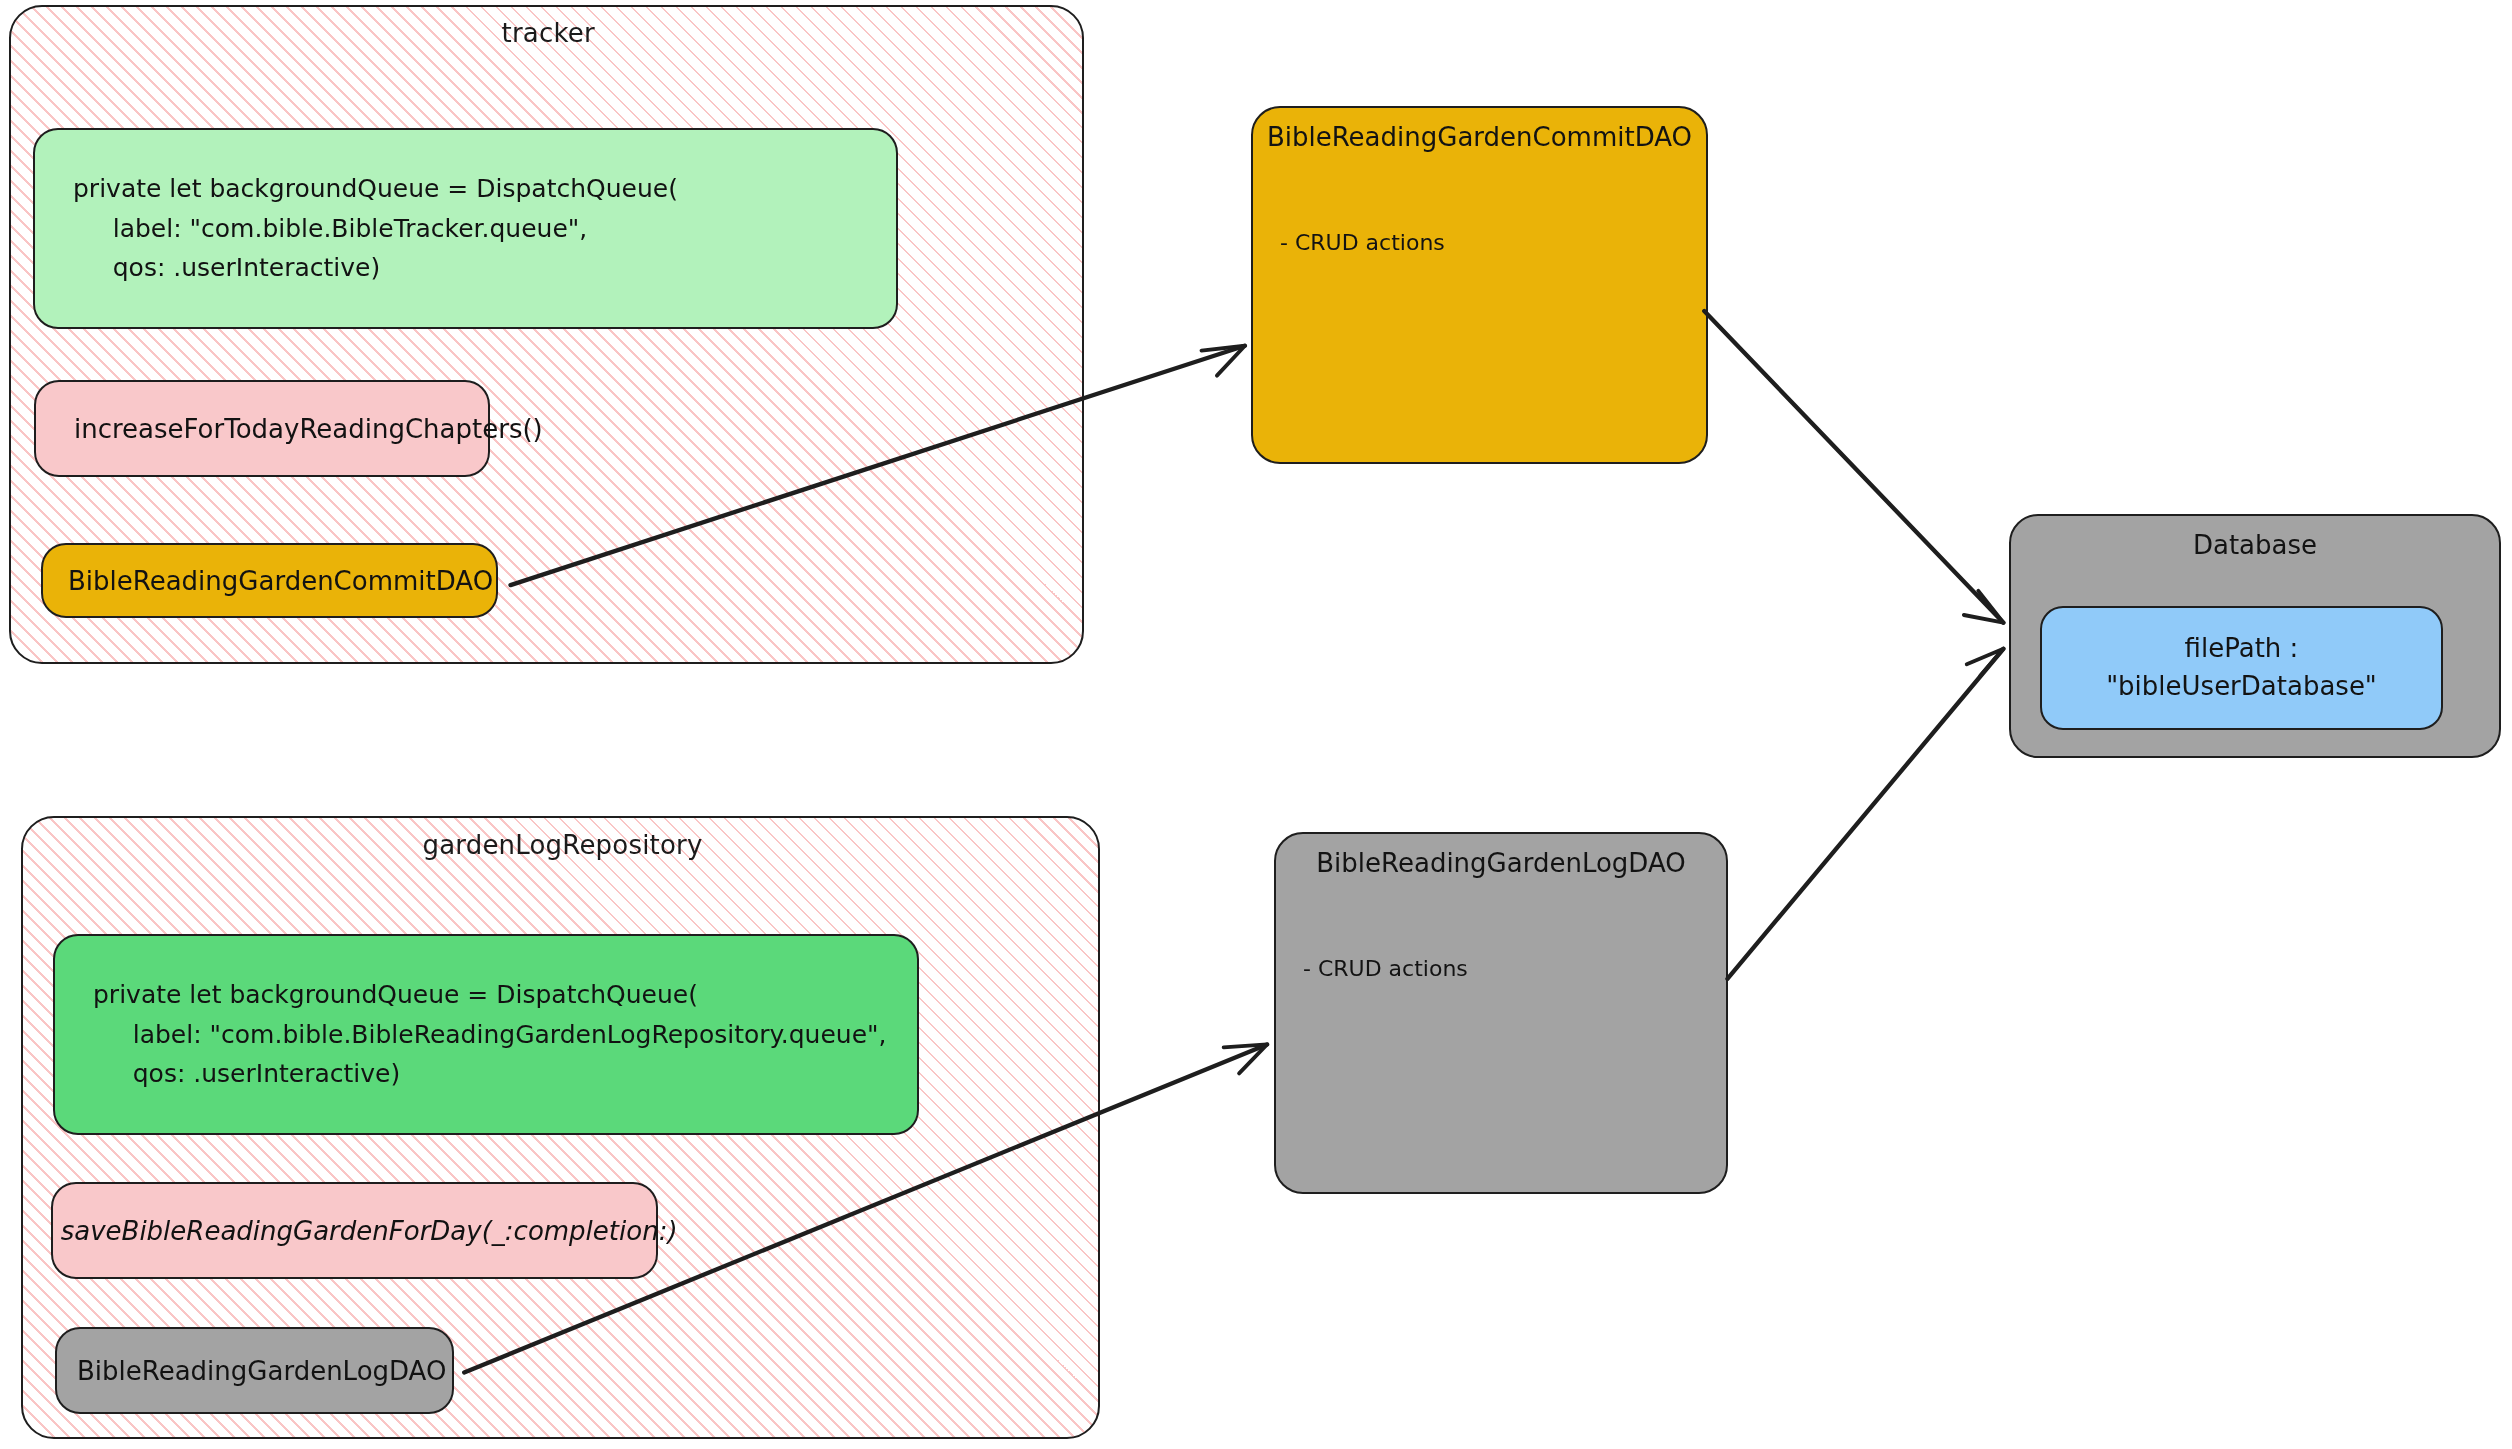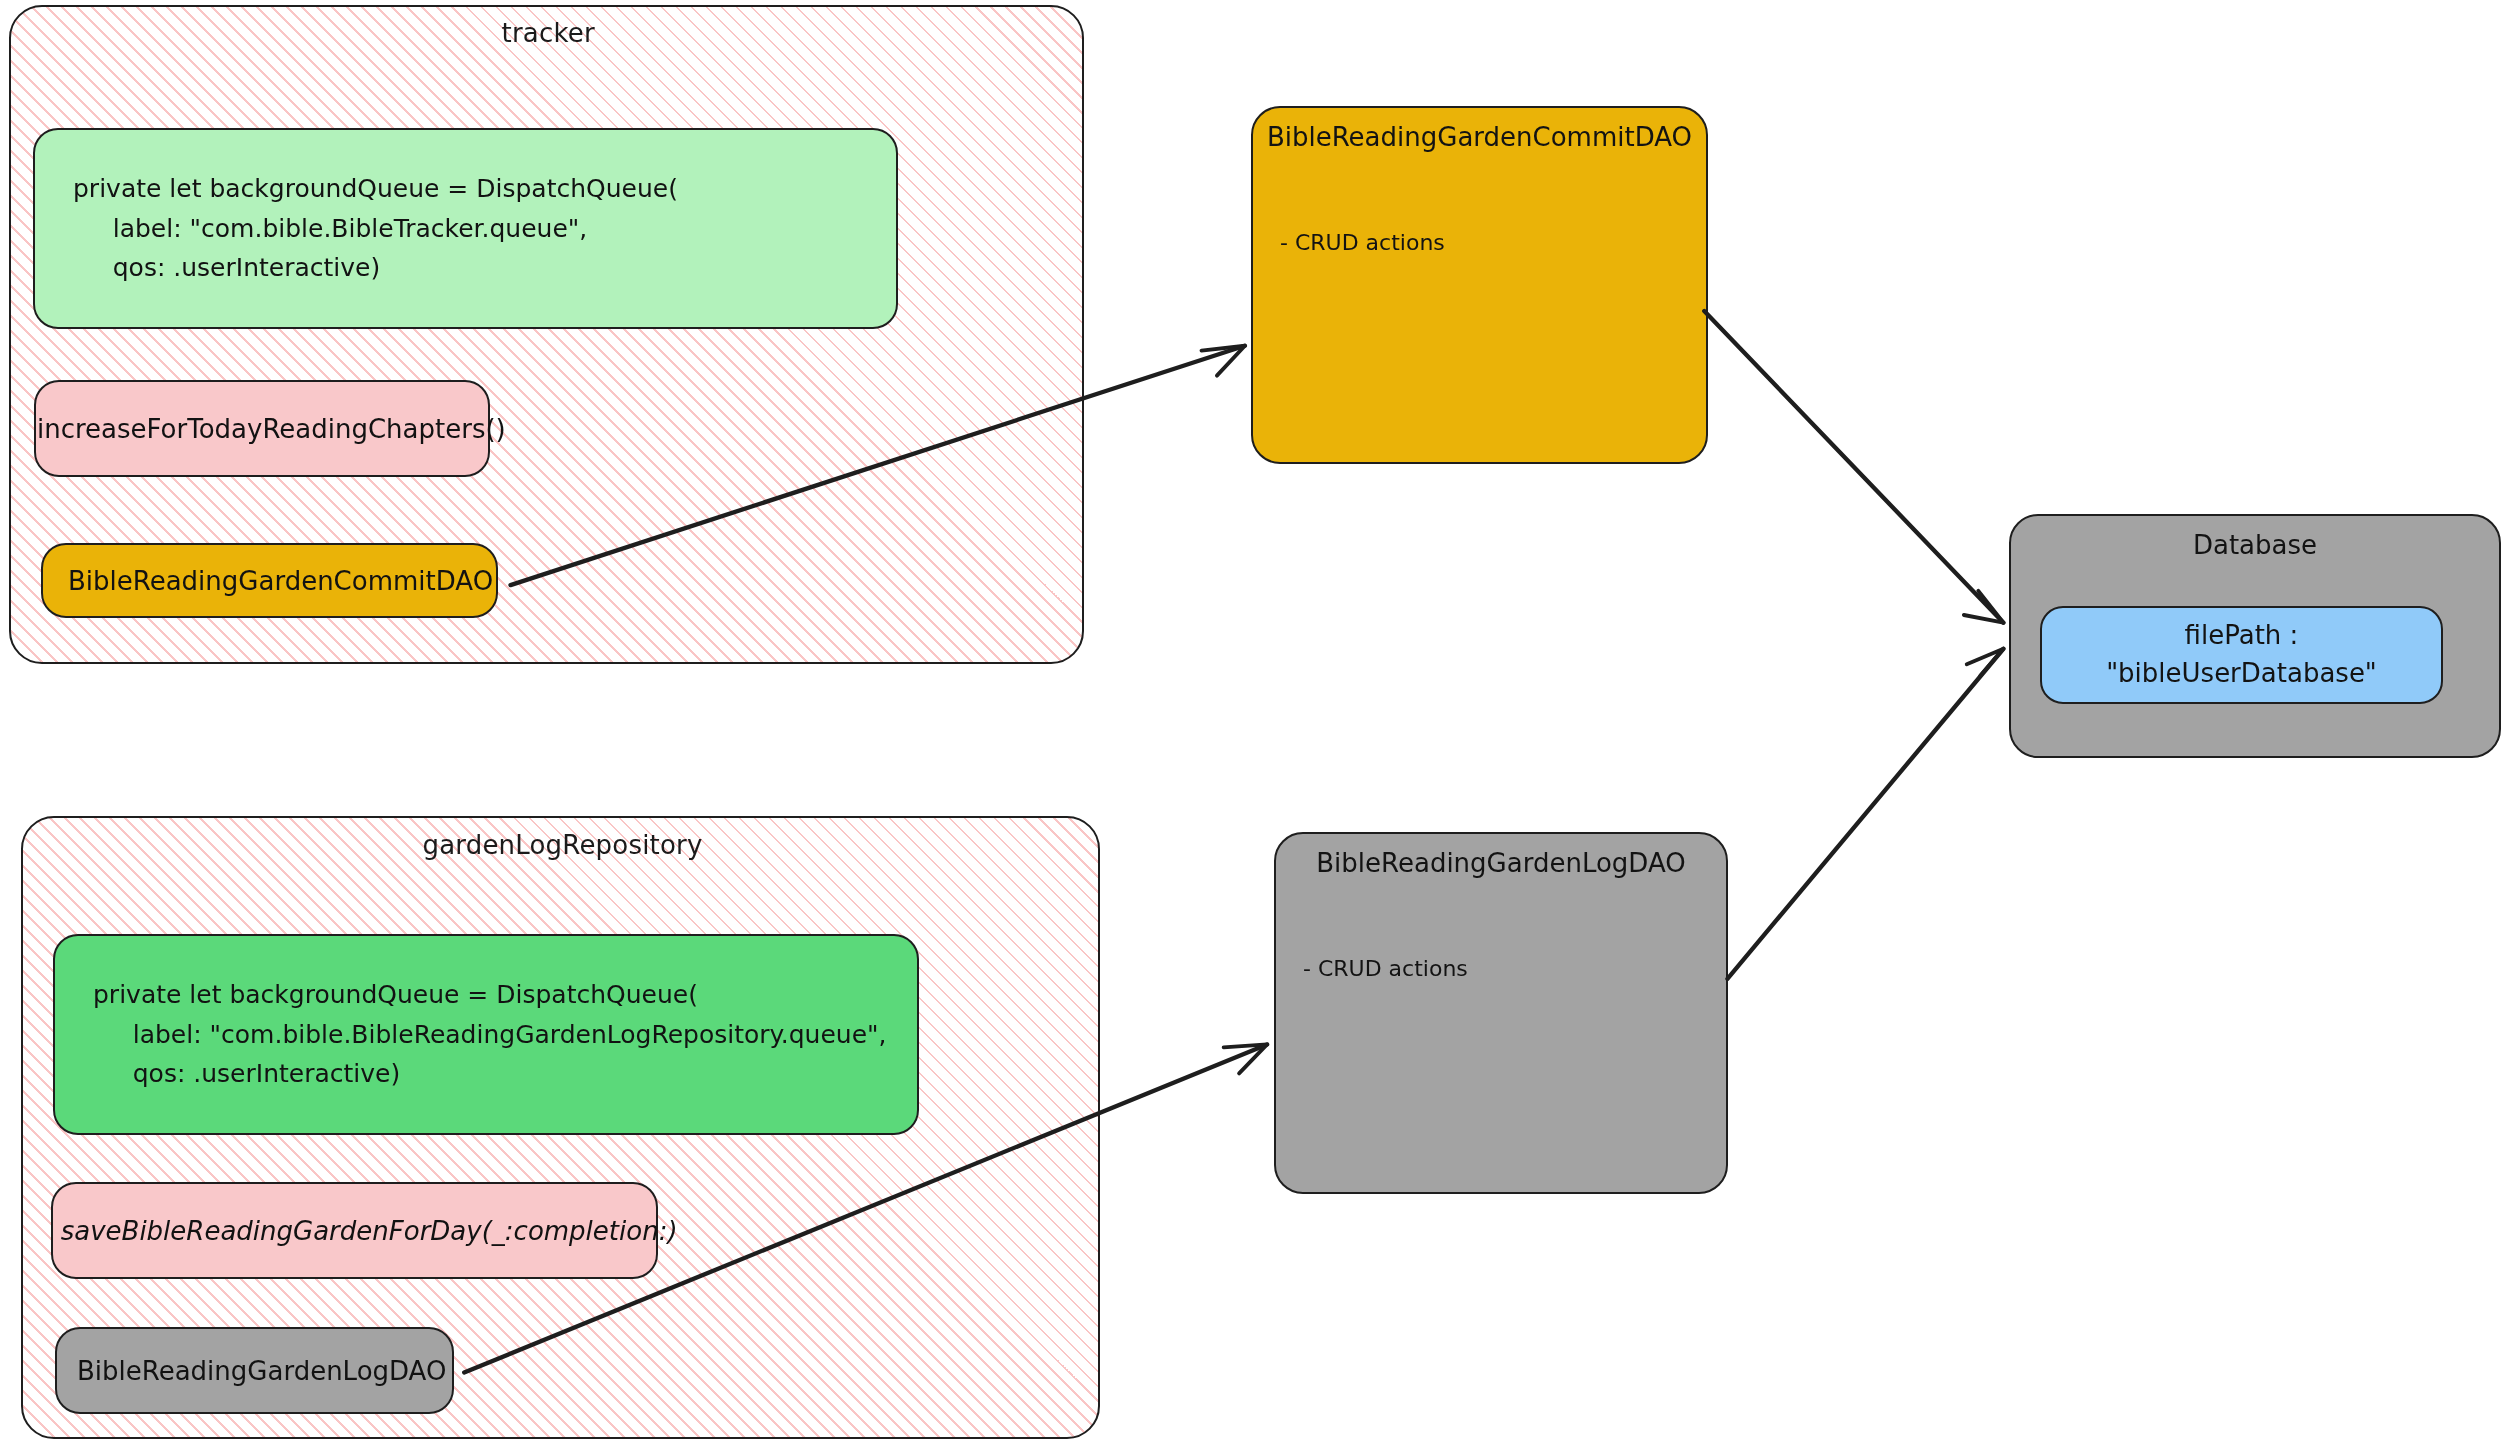--- a/index.html
+++ b/index.html
@@ -71,21 +71,21 @@
     <div class="group-title">tracker</div>
   </div>
 
   <div class="node box box-green-light" style="left:33px;top:128px;width:865px;height:201px;">
     <div class="code">private let backgroundQueue = DispatchQueue(
      label: "com.bible.BibleTracker.queue",
      qos: .userInteractive)</div>
   </div>
 
   <div class="node box box-pink" style="left:34px;top:380px;width:456px;height:97px;">
-    <div class="label-left" style="padding-left:1px;">increaseForTodayReadingChapters()</div>
+    <div class="label-left" style="padding-left:14px;margin-left:24px;">increaseForTodayReadingChapters()</div>
   </div>
 
   <div class="node box box-blue-light" style="left:41px;top:543px;width:457px;height:75px;">
     <div class="label-left" style="padding-left:25px;">BibleReadingGardenCommitDAO</div>
   </div>
 
   <div class="node hatch" style="left:21px;top:816px;width:1079px;height:623px;">
     <div class="group-title">gardenLogRepository</div>
   </div>
 
@@ -108,21 +108,21 @@
     <div class="dao-body">- CRUD actions</div>
   </div>
 
   <div class="node box box-blue" style="left:1274px;top:832px;width:454px;height:362px;border-radius:29px;">
     <div class="dao-title">BibleReadingGardenLogDAO</div>
     <div class="dao-body">- CRUD actions</div>
   </div>
 
   <div class="node box box-blue" style="left:2009px;top:514px;width:492px;height:244px;border-radius:29px;">
     <div class="dao-title">Database</div>
-    <div class="db-inner" style="left:29px;top:90px;width:403px;height:98px;">filePath :
+    <div class="db-inner" style="left:29px;top:90px;width:403px;height:124px;">filePath :
 "bibleUserDatabase"</div>
   </div>
 
   <svg class="edges" viewBox="0 0 2603 1502">
     <g fill="none" stroke="#1e1e1e" stroke-width="4.5" stroke-linecap="round" stroke-linejoin="round">
 
       <g>
         <path d="M 529 606 L 1290 358"></path>
         <path d="M 1290 358 L 1245 363 M 1290 358 L 1261 389" stroke-width="4"></path>
       </g>

